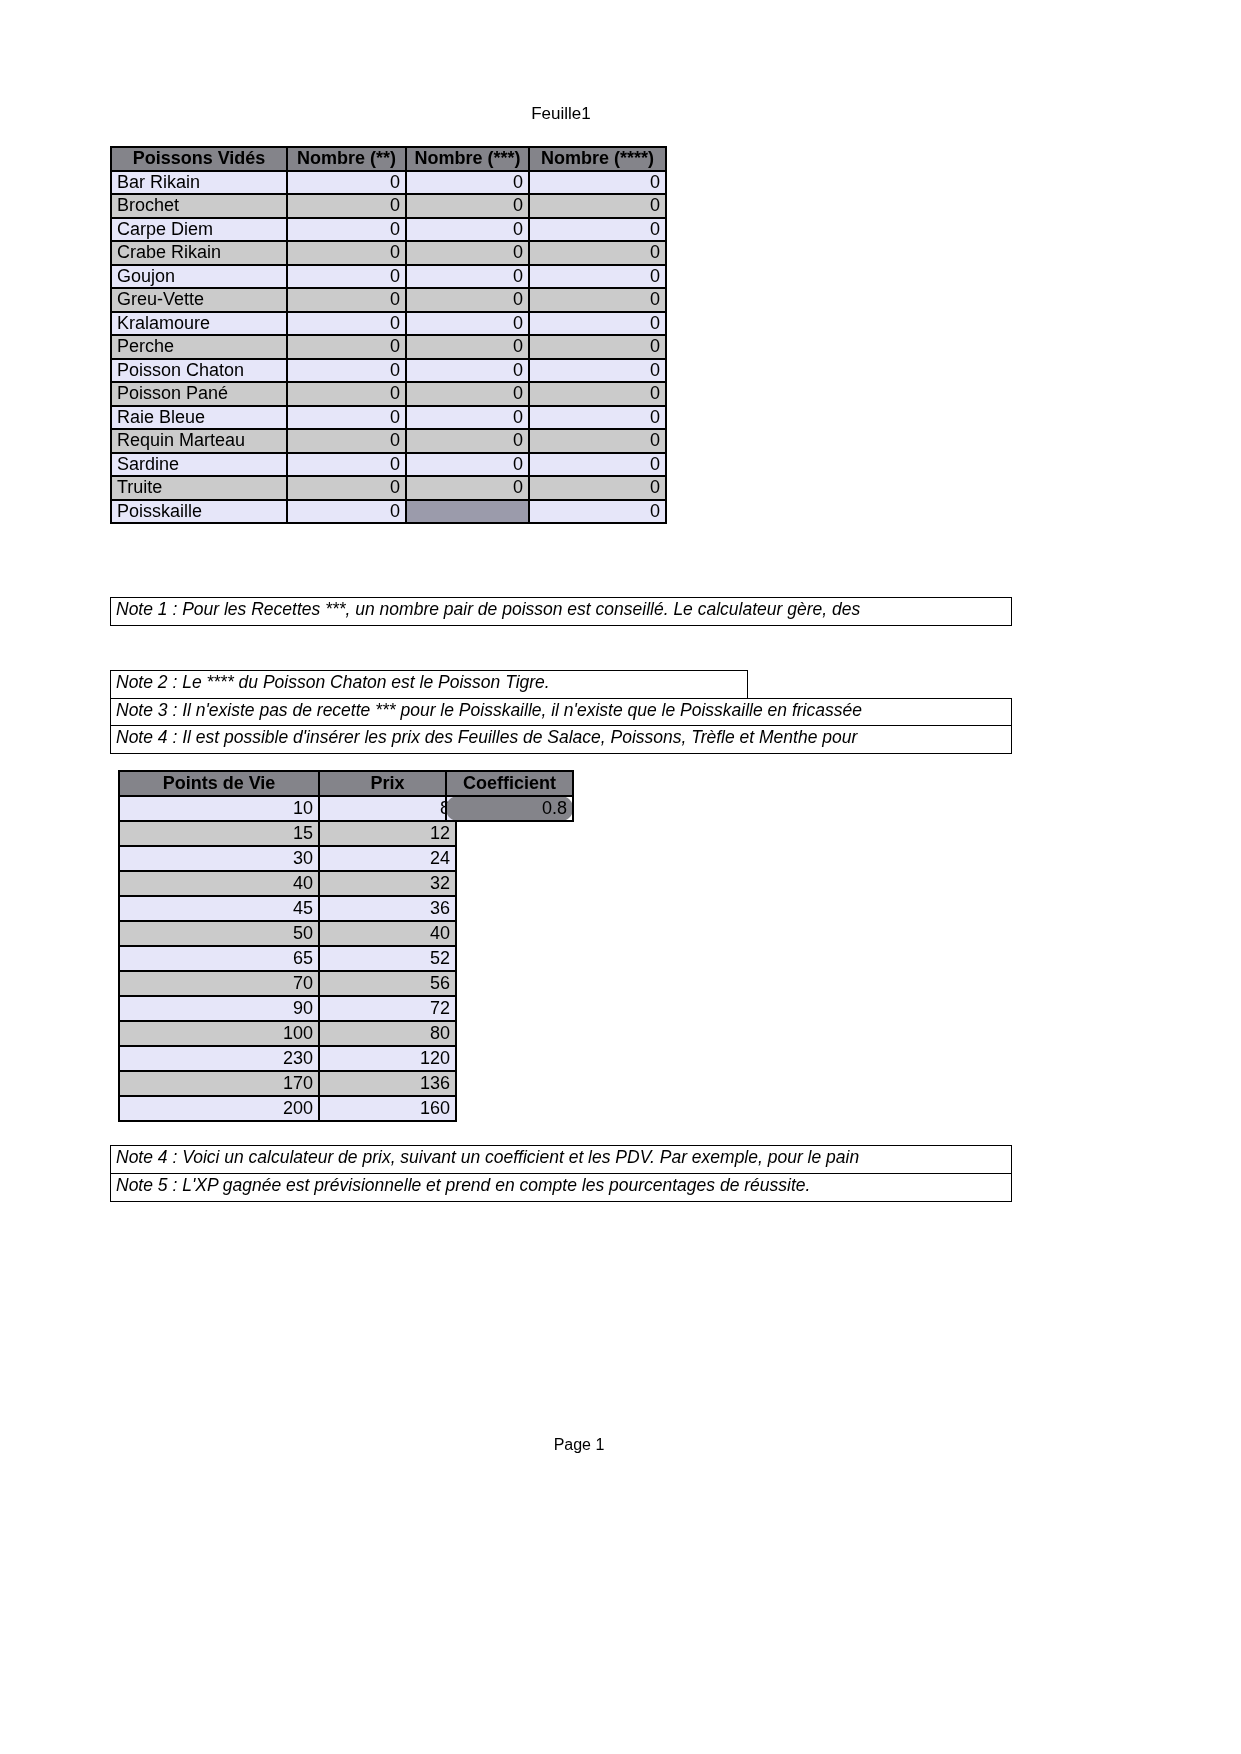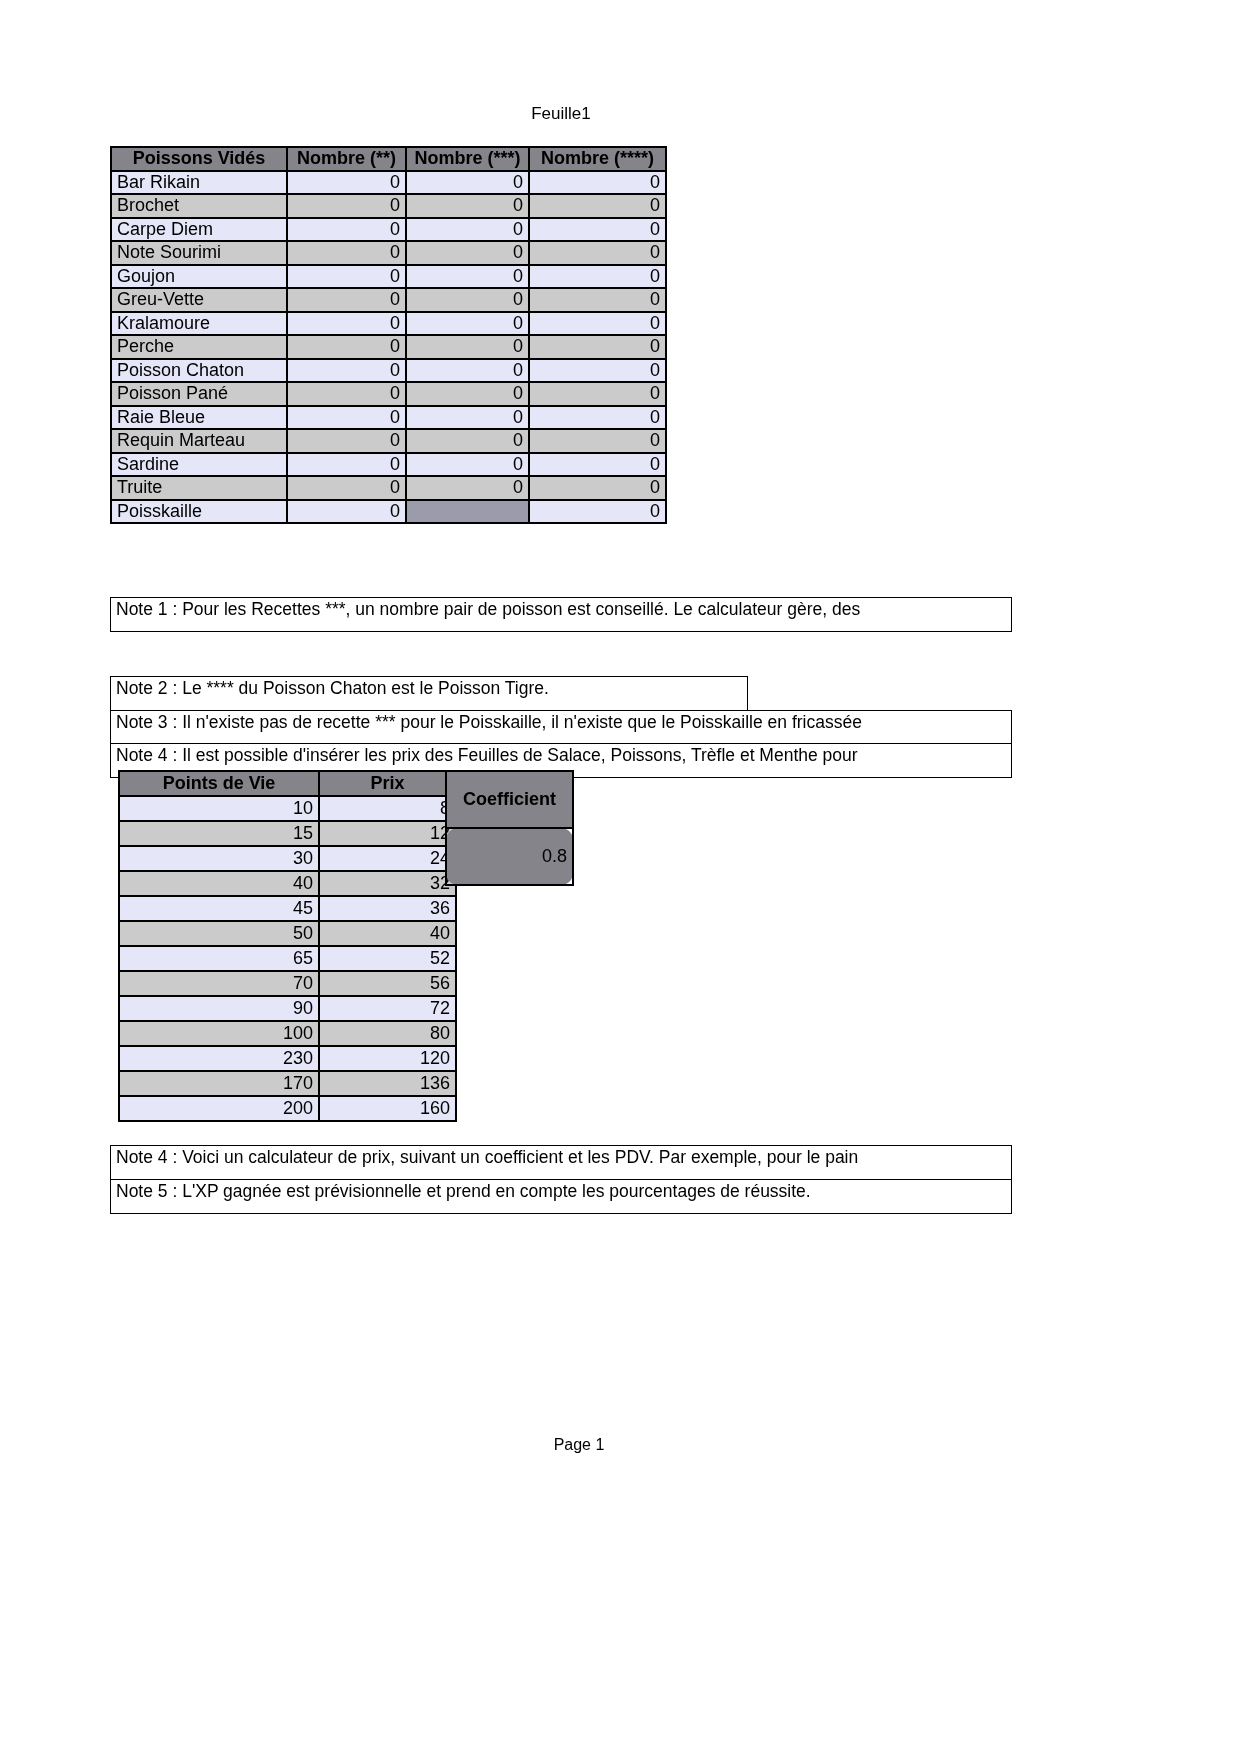--- a/index.html
+++ b/index.html
@@ -25,44 +25,44 @@
   .fish-table td.num{text-align:right;}
   .fish-table tbody tr:nth-child(odd) td{background:#E6E6F9;}
   .fish-table tbody tr:nth-child(even) td{background:#CBCBCB;}
   .fish-table tbody td.blocked{background:#9B9BAB !important;}
 
   
   .notes{position:absolute;left:110px;}
   .notes-top{top:597px;}
   .notes-bottom{top:1145px;border-radius:17px;}
   .note{
-    box-sizing:border-box;height:35px;line-height:23px;width:902px;
+    box-sizing:border-box;height:29px;line-height:23px;width:902px;
     border:1.5px solid #000;margin-top:-1.5px;background:#fff;
-    font-size:17.5px;padding:0 5px;
+    font-style:italic;font-size:17.5px;padding:0 5px;
     white-space:nowrap;overflow:hidden;
   }
   .note:first-child{margin-top:0;}
   .note.short{width:638px;margin-top:44px;}
 
   
   .price-table{position:absolute;left:118px;top:770px;width:337px;padding-left:21px;}
   .price-table th,.price-table td{
     border:2px solid #000;font-size:18px;height:23px;line-height:23px;
     padding:0 5px;
   }
   .price-table th{background:#84848A;font-weight:bold;text-align:center;}
   .price-table td{text-align:right;}
   .price-table tbody tr:nth-child(odd) td{background:#E6E6F9;}
   .price-table tbody tr:nth-child(even) td{background:#CBCBCB;}
 
   
   .coef-block{position:absolute;left:445px;top:770px;width:127px;}
   .coef-block th,.coef-block td{
     border:2px solid #000;font-size:18px;height:23px;line-height:23px;
-    padding:16px 5px;background:#84848A;
+    padding:0 5px;background:#84848A;
   }
   .coef-block th{font-weight:bold;text-align:center;}
   .coef-block td{text-align:right;border-radius:12px;}
 
   .page-number{
     position:absolute;left:128px;top:1436px;width:902px;
     text-align:center;font-size:16px;
   }
 </style>
 </head>
@@ -103,21 +103,21 @@
     </tr>
 
     <tr>
       <td class="name">Carpe Diem</td>
       <td class="num">0</td>
       <td class="num">0</td>
       <td class="num">0</td>
     </tr>
 
     <tr>
-      <td class="name">Note Sourimi</td>
+      <td class="name">Crabe Rikain</td>
       <td class="num">0</td>
       <td class="num">0</td>
       <td class="num">0</td>
     </tr>
 
     <tr>
       <td class="name">Goujon</td>
       <td class="num">0</td>
       <td class="num">0</td>
       <td class="num">0</td>

